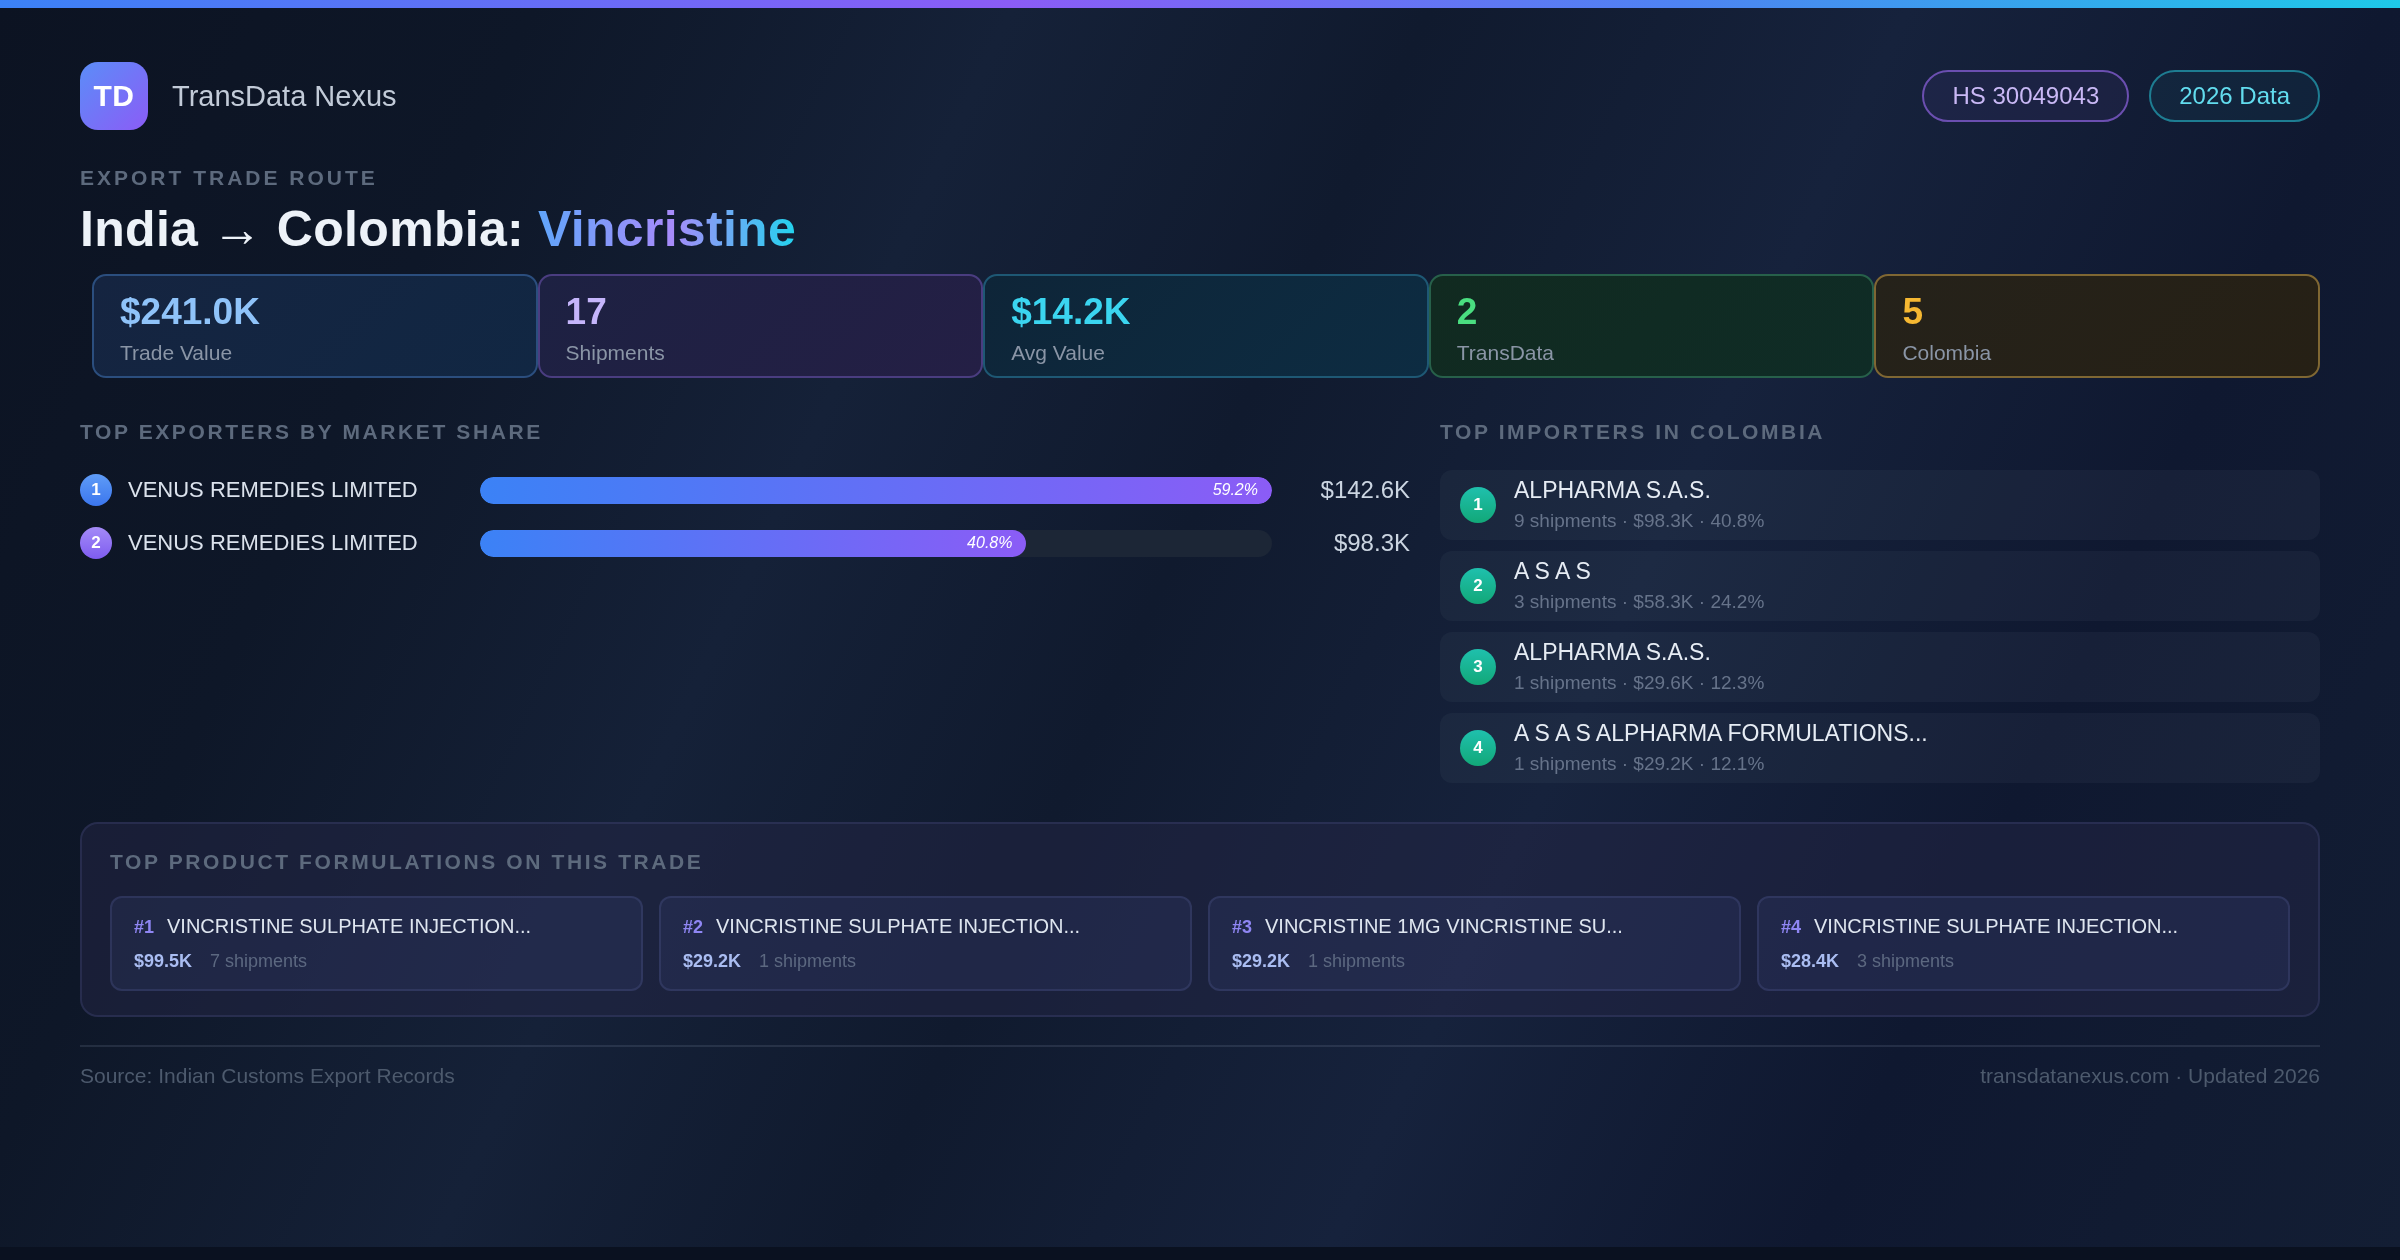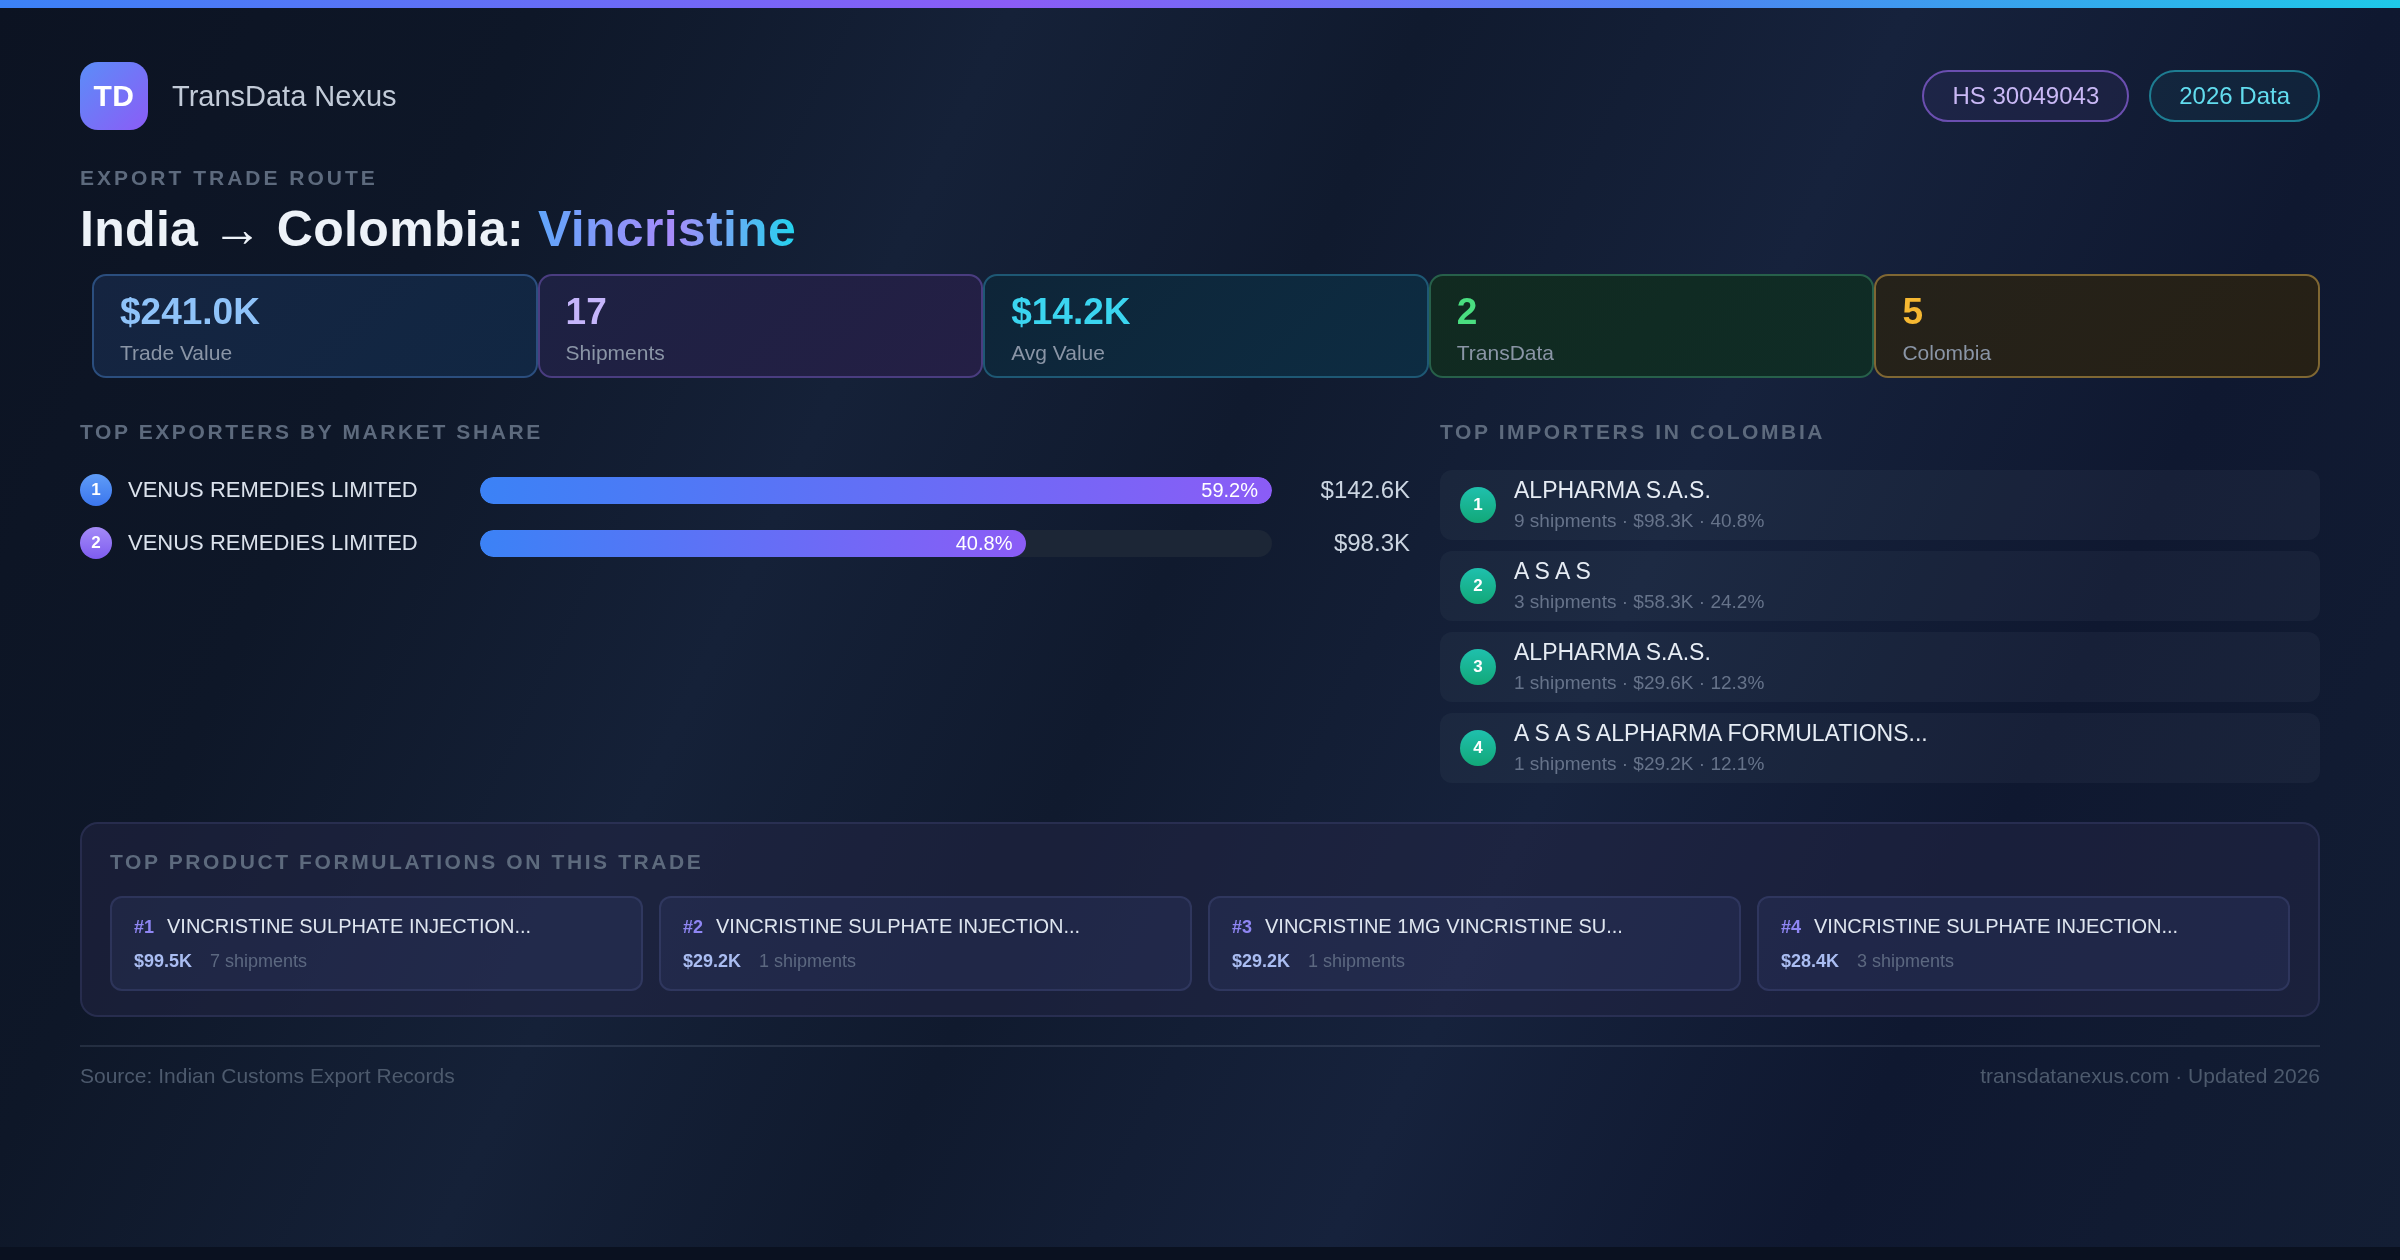--- a/index.html
+++ b/index.html
@@ -100,21 +100,21 @@
   .bar-track {
     flex: 1; height: 27px; background: #1c2636; border-radius: 999px;
     overflow: hidden;
   }
   .bar-fill {
     height: 100%; border-radius: 999px;
     background: linear-gradient(90deg, #3b82f6 0%, #8b5cf6 100%);
     display: flex; align-items: center; justify-content: flex-end;
     padding-right: 14px;
   }
-  .bar-pct { font-size: 20px; color: #ffffff; font-weight: 500; }
+  .bar-pct { font-size: 16px; color: #ffffff; font-weight: 500; font-style: italic; }
   .exp-value { flex: 0 0 118px; margin-left: 20px; text-align: right; font-size: 24px; color: #cbd5e1; }
 
   .imp-item {
     background: rgba(148,163,184,0.06); border-radius: 12px;
     height: 70px; padding: 12px 20px; margin-bottom: 11px;
     display: flex; align-items: center; gap: 18px;
   }
   .imp-badge {
     width: 36px; height: 36px; border-radius: 50%; flex: 0 0 36px;
     background: linear-gradient(180deg, #1fc0ad 0%, #12a878 100%);

